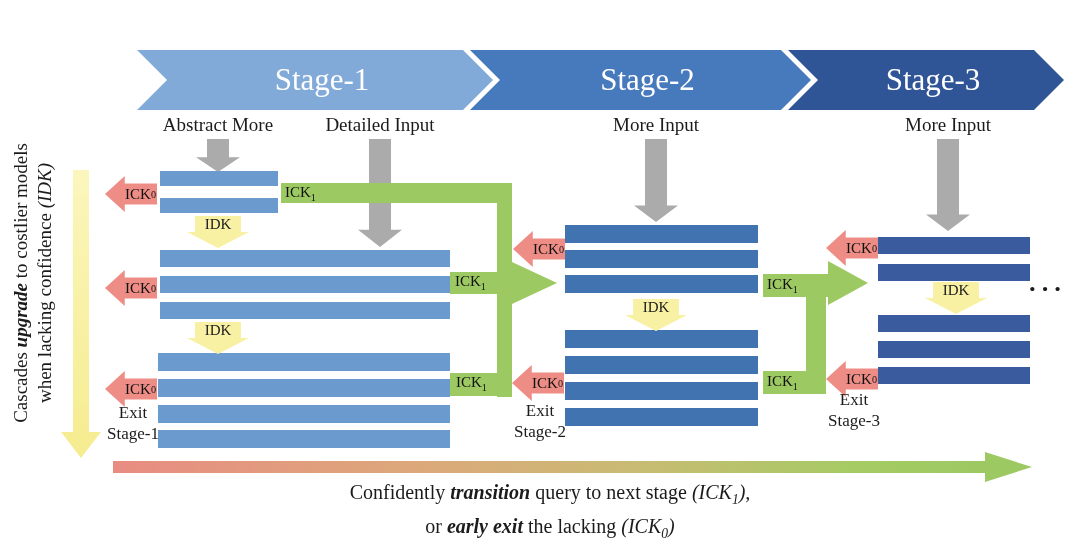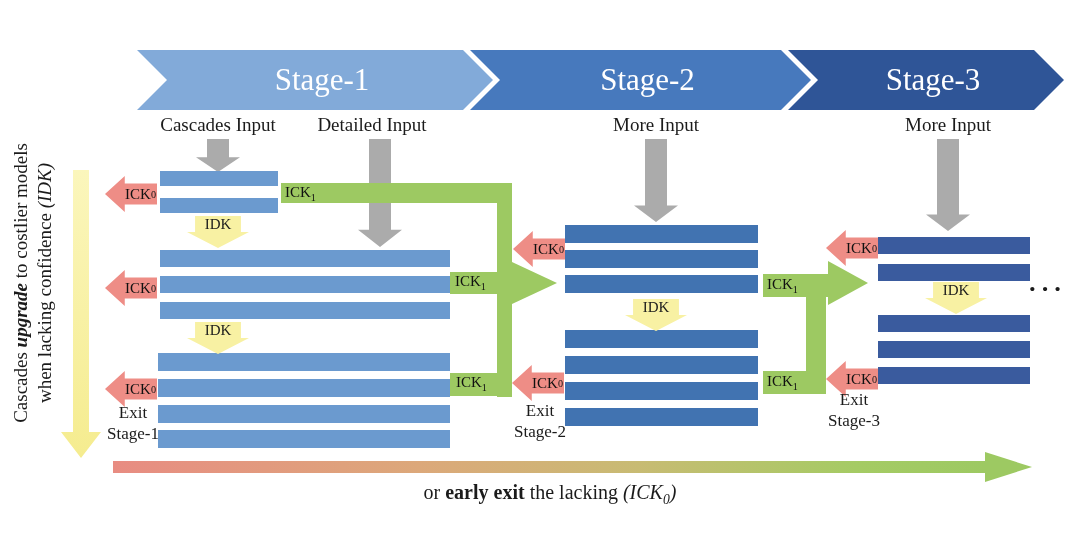--- a/index.html
+++ b/index.html
@@ -67,22 +67,22 @@
   <div class="chev" style="left: 137px; width: 356px; background: rgb(130, 170, 217);">
     <span class="t">Stage-1</span>
   </div>
   <div class="chev" style="left: 470px; width: 341px; background: rgb(71, 121, 189);">
     <span class="t">Stage-2</span>
   </div>
   <div class="chev" style="left: 788px; width: 276px; background: rgb(47, 85, 151);">
     <span class="t">Stage-3</span>
   </div>
 
-  <div class="inlabel" style="left:118px;">Cascades Input</div>
-  <div class="inlabel" style="left:272px;">Detailed Input</div>
+  <div class="inlabel" style="left:118px;">Abstract More</div>
+  <div class="inlabel" style="left:280px;">Detailed Input</div>
   <div class="inlabel" style="left:556px;">More Input</div>
   <div class="inlabel" style="left:848px;">More Input</div>
 
   <div id="left-yellow-arrow"></div>
   <div id="left-caption">
     <div><span>Cascades </span><span style="font-weight: bold; font-style: italic;">upgrade</span><span> to costlier models</span></div>
     <div><span>when lacking confidence </span><span style="font-style: italic;">(IDK)</span></div>
   </div>
 
   <div id="layer" class="abs" style="left:0;top:0;width:100%;height:100%;">
@@ -183,16 +183,17 @@
         <div>Exit</div>
         <div>Stage-3</div>
       </div>
     </div>
 
   <div id="dots">···</div>
 
   <div id="bottom-shaft"></div>
   <div id="bottom-head"></div>
   <div id="bottom-caption">
-    <div class="cap"><span>or </span><span style="font-weight: bold; ">early exit</span><span> the lacking </span><span style="font-style: italic;">(ICK</span><sub style="font-style: italic;">0</sub><span style="font-style: italic;">)</span></div>
+    <div class="cap"><span>Confidently </span><span style="font-weight: bold; font-style: italic;">transition</span><span> query to next stage </span><span style="font-style: italic;">(ICK</span><sub style="font-style: italic;">1</sub><span style="font-style: italic;">),</span></div>
+    <div class="cap"><span>or </span><span style="font-weight: bold; font-style: italic;">early exit</span><span> the lacking </span><span style="font-style: italic;">(ICK</span><sub style="font-style: italic;">0</sub><span style="font-style: italic;">)</span></div>
   </div>
 
 </div>
 
 </body></html>

